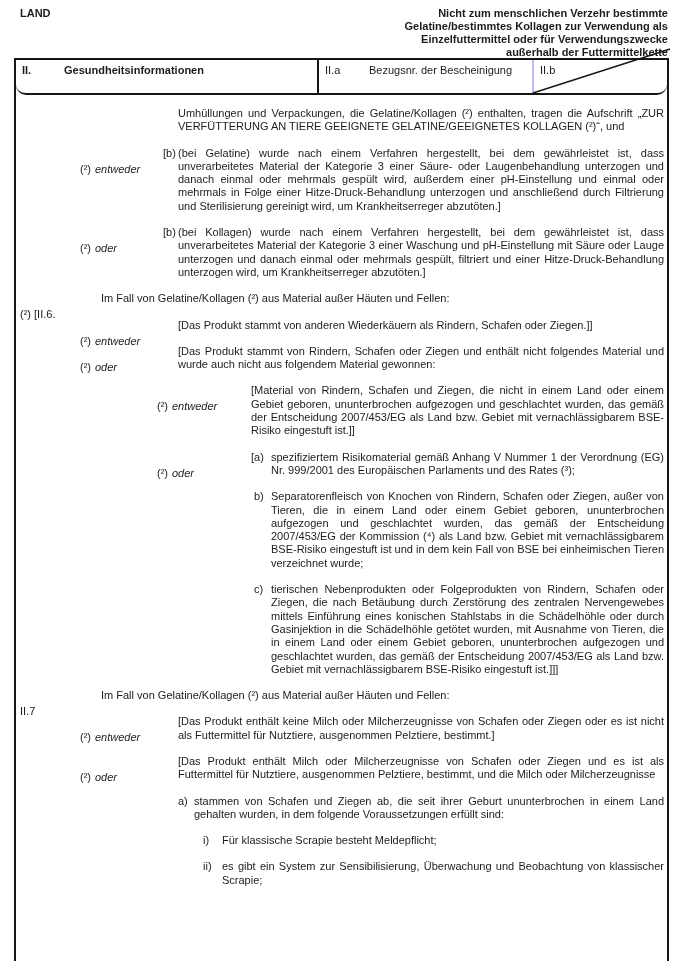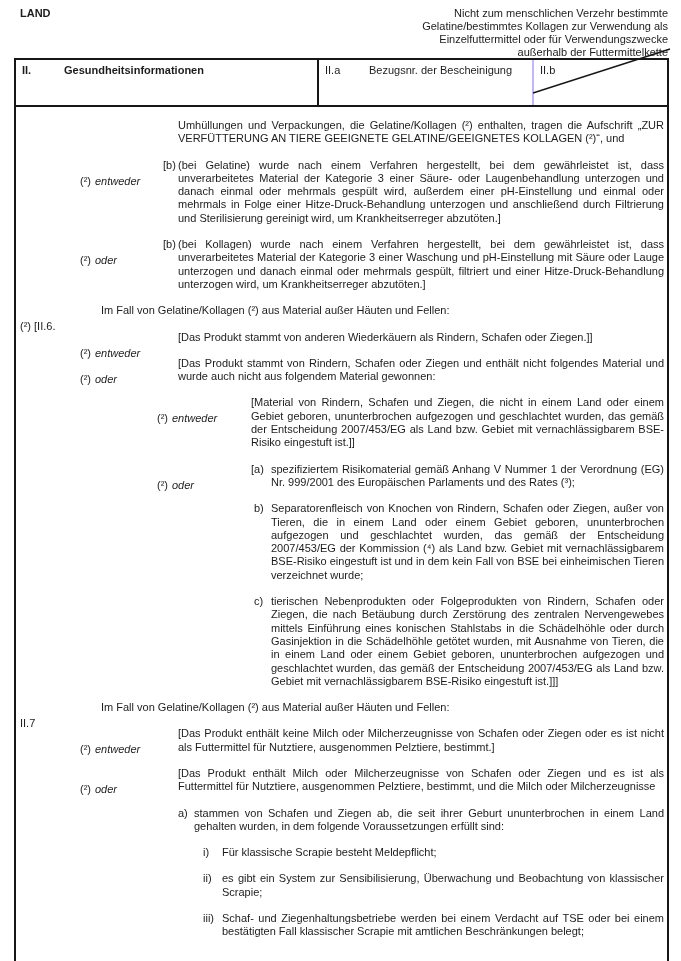--- a/index.html
+++ b/index.html
@@ -7,29 +7,29 @@
     position:relative;
     width:681px;height:961px;
     background:#fff;color:#1c1c1c;
     font-family:"Liberation Sans",sans-serif;
     font-size:11px;line-height:13.3px;
     overflow:hidden;
   }
   
   .top{position:absolute;left:0;top:6px;width:681px;}
   .land{position:absolute;left:20px;top:1px;font-weight:bold;}
-  .doc-title{position:absolute;right:13px;top:1px;text-align:right;font-weight:normal;line-height:13px;}
+  .doc-title{position:absolute;right:13px;top:1px;text-align:right;font-weight:bold;line-height:13px;}
   
   .tbl{
     position:absolute;left:14px;top:58px;width:655px;bottom:0;
     border:2px solid #161616;border-bottom:none;
     box-sizing:border-box;
     display:flex;flex-direction:column;
   }
-  .hrow{display:flex;border-bottom:2px solid #161616;height:47px;box-sizing:border-box;flex:none;}
+  .hrow{display:flex;border-bottom:2px solid #161616;height:35px;box-sizing:border-box;flex:none;border-radius:10px;}
   .hc{display:flex;padding:4px 4px 0 6px;box-sizing:border-box;}
   .hc1{width:301px;font-weight:bold;}
   .hc2{width:215px;border-left:2px solid #161616;}
   .hc3{flex:1;border-left:2px solid #c4b5fd;position:relative;}
   .hnum{flex:none;}
   .hc1 .hnum{width:42px;}
   .hc2 .hnum{width:44px;}
   .hlabel{line-height:12.5px;}
   .diag{position:absolute;left:-1px;top:-11px;width:137px;height:44px;overflow:visible;pointer-events:none;}
   
@@ -159,19 +159,16 @@
       </div>
 
       <div class="block lr">
         <div class="txt"><span class="mk">i)</span><span>Für klassische Scrapie besteht Meldepflicht;</span></div>
       </div>
 
       <div class="block lr">
         <div class="txt"><span class="mk">ii)</span><span>es gibt ein System zur Sensibilisierung, Überwachung und Beobachtung von klassischer Scrapie;</span></div>
       </div>
 
-      <div class="block lr">
-        <div class="txt"><span class="mk">iii)</span><span>Schaf- und Ziegenhaltungsbetriebe werden bei einem Verdacht auf TSE oder bei einem bestätigten Fall klassischer Scrapie mit amtlichen Beschränkungen belegt;</span></div>
-      </div>
 
     </div>
   </div>
 </div>
 
 </body></html>

